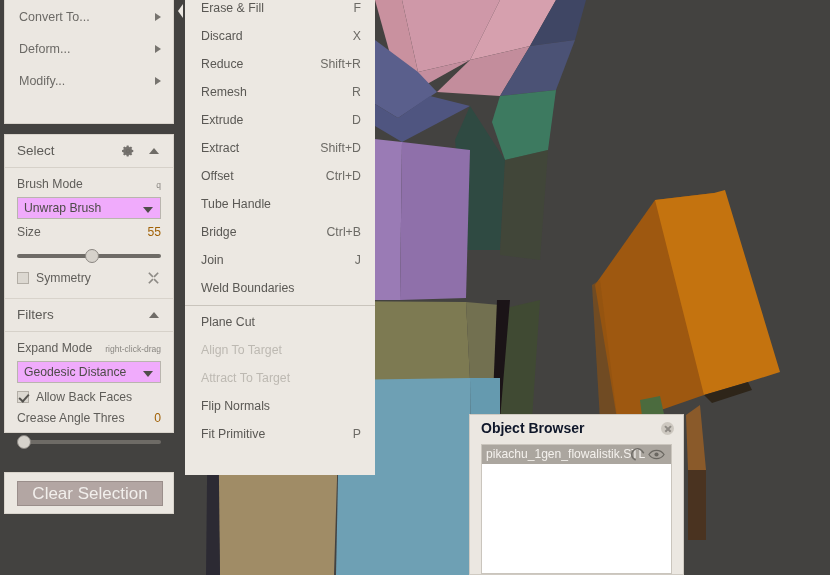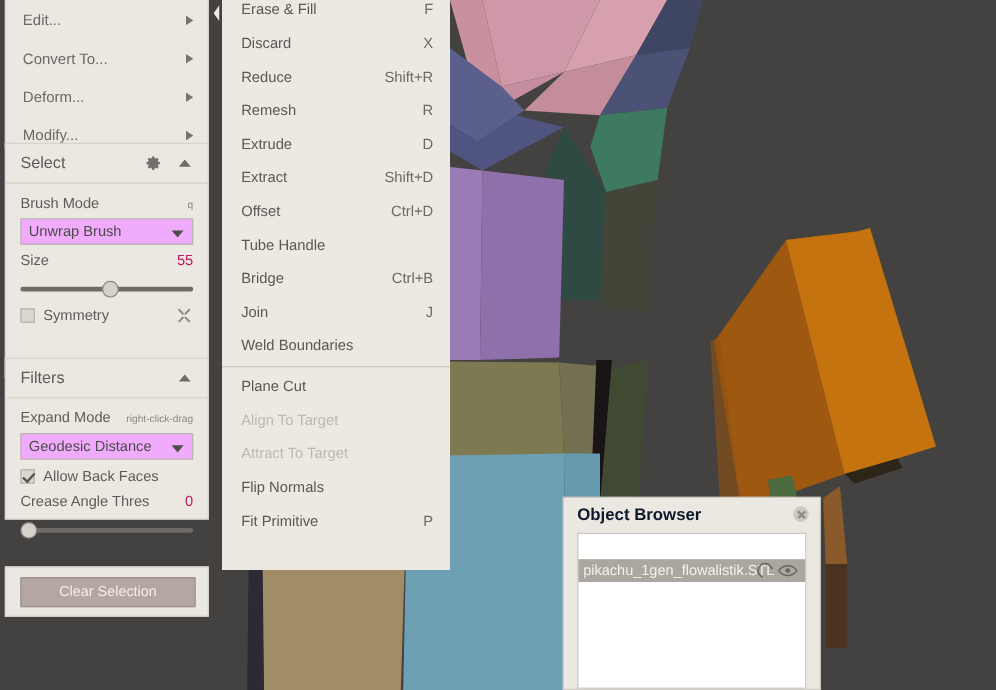--- a/index.html
+++ b/index.html
@@ -49,21 +49,21 @@
     width:0;height:0;border-bottom:6px solid #6f6c67;
     border-left:5px solid transparent;border-right:5px solid transparent;
   }
   .sec-body{padding:7px 12px 10px 12px;}
 
   .row-label{
     position:relative;font-size:12.2px;color:#5f5d59;
     height:19px;line-height:19px;
   }
   .row-label .rhs{
-    position:absolute;right:0;top:0;font-size:12.2px;color:#be185d;
+    position:absolute;right:0;top:0;font-size:12.2px;color:#a16207;
   }
   .row-label .hint{
     position:absolute;right:0;top:1px;font-size:8.5px;color:#8a8782;line-height:19px;
   }
 
   .combo{
     position:relative;height:22px;background:#f0abfc;
     border:1px solid #b9b5ae;box-sizing:border-box;
     margin-top:3px;margin-bottom:4px;
   }
@@ -97,21 +97,21 @@
     content:"";position:absolute;left:3px;top:0px;width:4px;height:8px;
     border:solid #55534f;border-width:0 2px 2px 0;transform:rotate(42deg);
   }
   .cbrow .tool{position:absolute;right:0;top:3px;width:15px;height:14px;}
 
   
   #panel-clear{top:472px;height:42px;}
   .btn-clear{
     position:absolute;left:12px;top:8px;width:146px;height:25px;
     background:#b3a6a3;border:1px solid #9a8e8b;box-sizing:border-box;
-    color:#f2efec;font-size:12px;line-height:23px;text-align:center;
+    color:#f2efec;font-size:17px;line-height:23px;text-align:center;
     cursor:pointer;
   }
 
   
   #ctxmenu{
     position:absolute;left:185px;top:-6px;width:190px;height:481px;
     background:#ece8e2;box-sizing:border-box;
   }
   .ci{
     position:relative;height:28px;line-height:28px;
@@ -152,21 +152,21 @@
   }
   #ob-close:before{transform:rotate(45deg);}
   #ob-close:after{transform:rotate(-45deg);}
   #ob-list{
     position:absolute;left:11px;top:29px;right:11px;bottom:0px;
     background:#ffffff;border:1px solid #cac5bd;box-sizing:border-box;
   }
   .ob-item{
     position:relative;height:19px;line-height:19px;
     background:#aba69f;padding-left:4px;padding-right:4px;
-    font-size:12.1px;color:#f4f1ed;white-space:nowrap;overflow:hidden;margin-top:21px;
+    font-size:12.1px;color:#f4f1ed;white-space:nowrap;overflow:hidden;
   }
   .ob-item .magnet{position:absolute;left:148px;top:2px;width:15px;height:15px;}
   .ob-item .eye{position:absolute;right:6px;top:4px;width:17px;height:11px;}
 </style>
 </head>
 <body>
 
 <div id="viewport">
   <svg viewBox="0 0 830 575" preserveAspectRatio="none">
     <rect x="0" y="0" width="830" height="575" fill="#434240"></rect>
@@ -211,38 +211,34 @@
     <polygon points="640,400 660,396 664,414 642,416" fill="#4b6b3e"></polygon>
     <polygon points="686,415 700,405 706,470 688,470" fill="#8a5a2a"></polygon>
     <polygon points="688,470 706,470 706,540 688,540" fill="#4a3320"></polygon>
   </svg>
 </div>
 
 <div class="left-col">
 
   <div class="panel" id="panel-actions">
     <div class="menu-row">
-      <span>Edit...</span>
-      <i class="caret"></i>
-    </div>
-    <div class="menu-row">
       <span>Convert To...</span>
       <i class="caret"></i>
     </div>
     <div class="menu-row">
       <span>Deform...</span>
       <i class="caret"></i>
     </div>
     <div class="menu-row">
       <span>Modify...</span>
       <i class="caret"></i>
     </div>
   </div>
 
-  <div class="panel" id="panel-select" style="top:119px;height:196px;">
+  <div class="panel" id="panel-select" style="top:134px;height:196px;">
     <div class="sec-head">
       <span>Select</span>
       <svg class="gear" viewBox="0 0 24 24">
         <path fill="#6f6c67" d="M12 8.2a3.8 3.8 0 1 0 0 7.6 3.8 3.8 0 0 0 0-7.6zm0 5.6a1.8 1.8 0 1 1 0-3.6 1.8 1.8 0 0 1 0 3.6z"></path>
         <path fill="#6f6c67" d="M21 13.6v-3.2l-2.3-.4a7 7 0 0 0-.7-1.7l1.3-1.9-2.3-2.3-1.9 1.3a7 7 0 0 0-1.7-.7L13 2.4h-3.2l-.4 2.3a7 7 0 0 0-1.7.7L5.8 4.1 3.5 6.4l1.3 1.9a7 7 0 0 0-.7 1.7l-2.3.4v3.2l2.3.4c.16.6.4 1.17.7 1.7l-1.3 1.9 2.3 2.3 1.9-1.3c.53.3 1.1.54 1.7.7l.4 2.3H13l.4-2.3c.6-.16 1.17-.4 1.7-.7l1.9 1.3 2.3-2.3-1.3-1.9c.3-.53.54-1.1.7-1.7l2.3-.4z" opacity="0.95"></path>
       </svg>
       <i class="collapse"></i>
     </div>
     <div class="sec-body">
       <div class="row-label">

